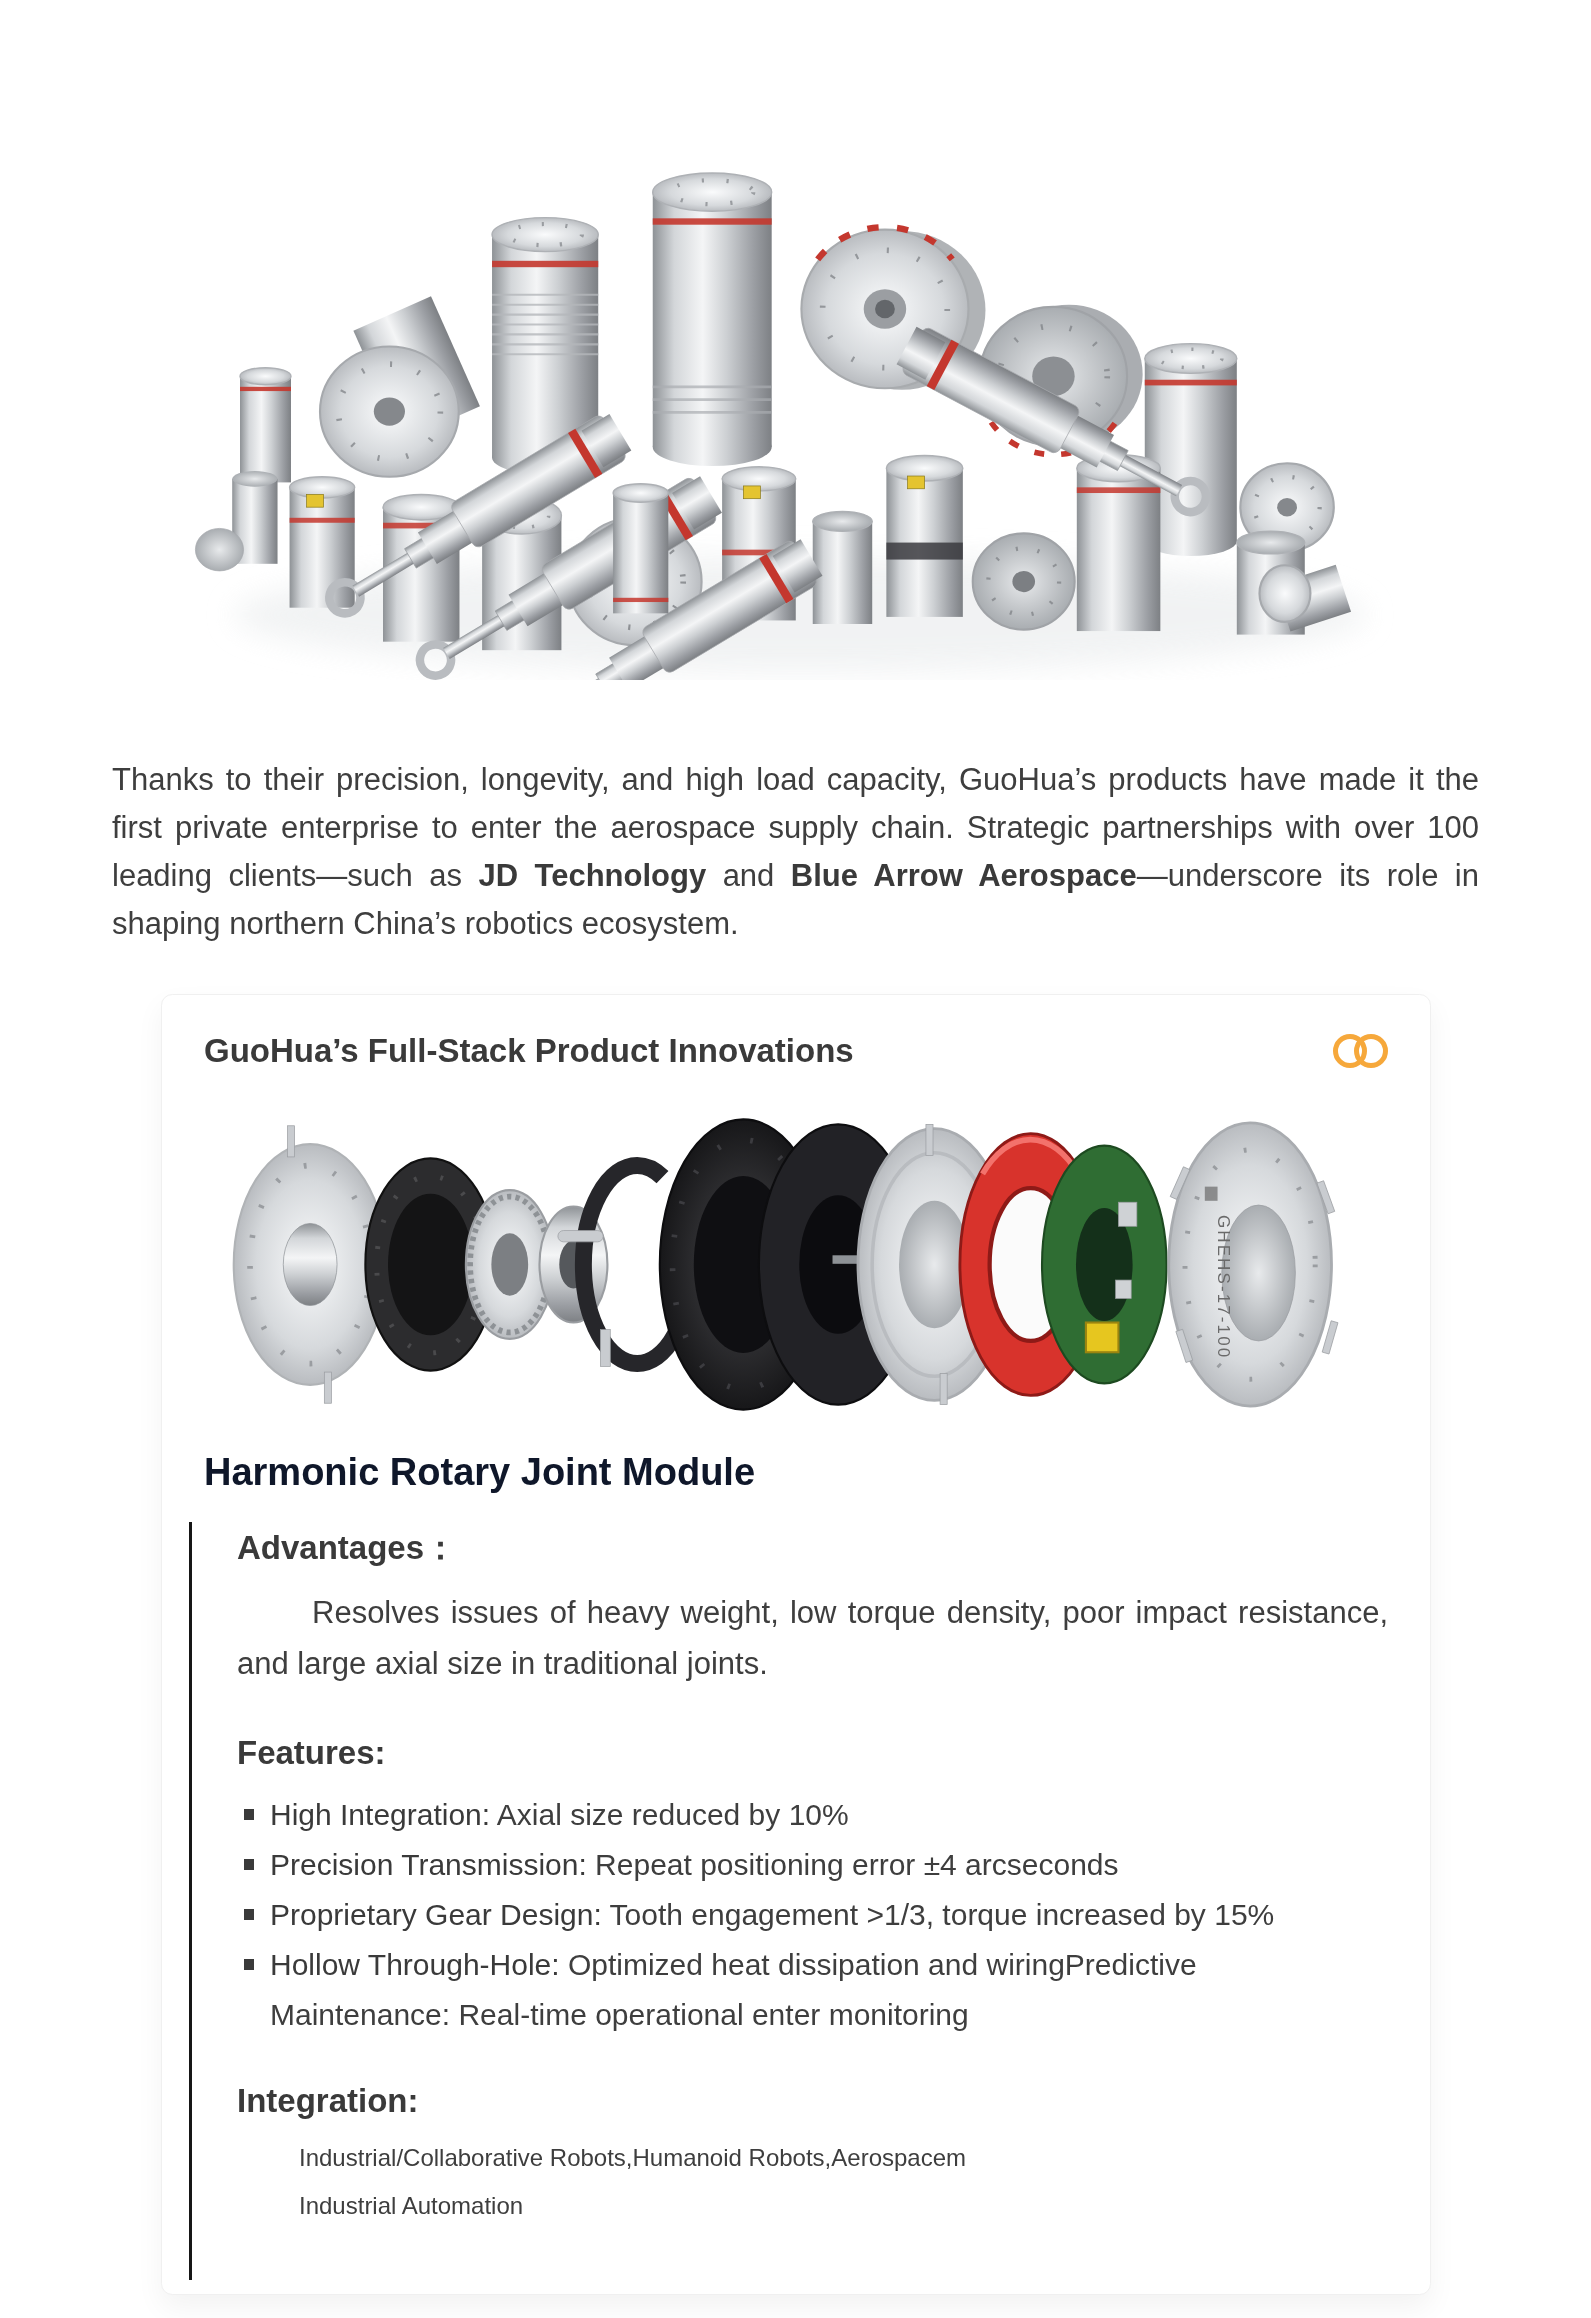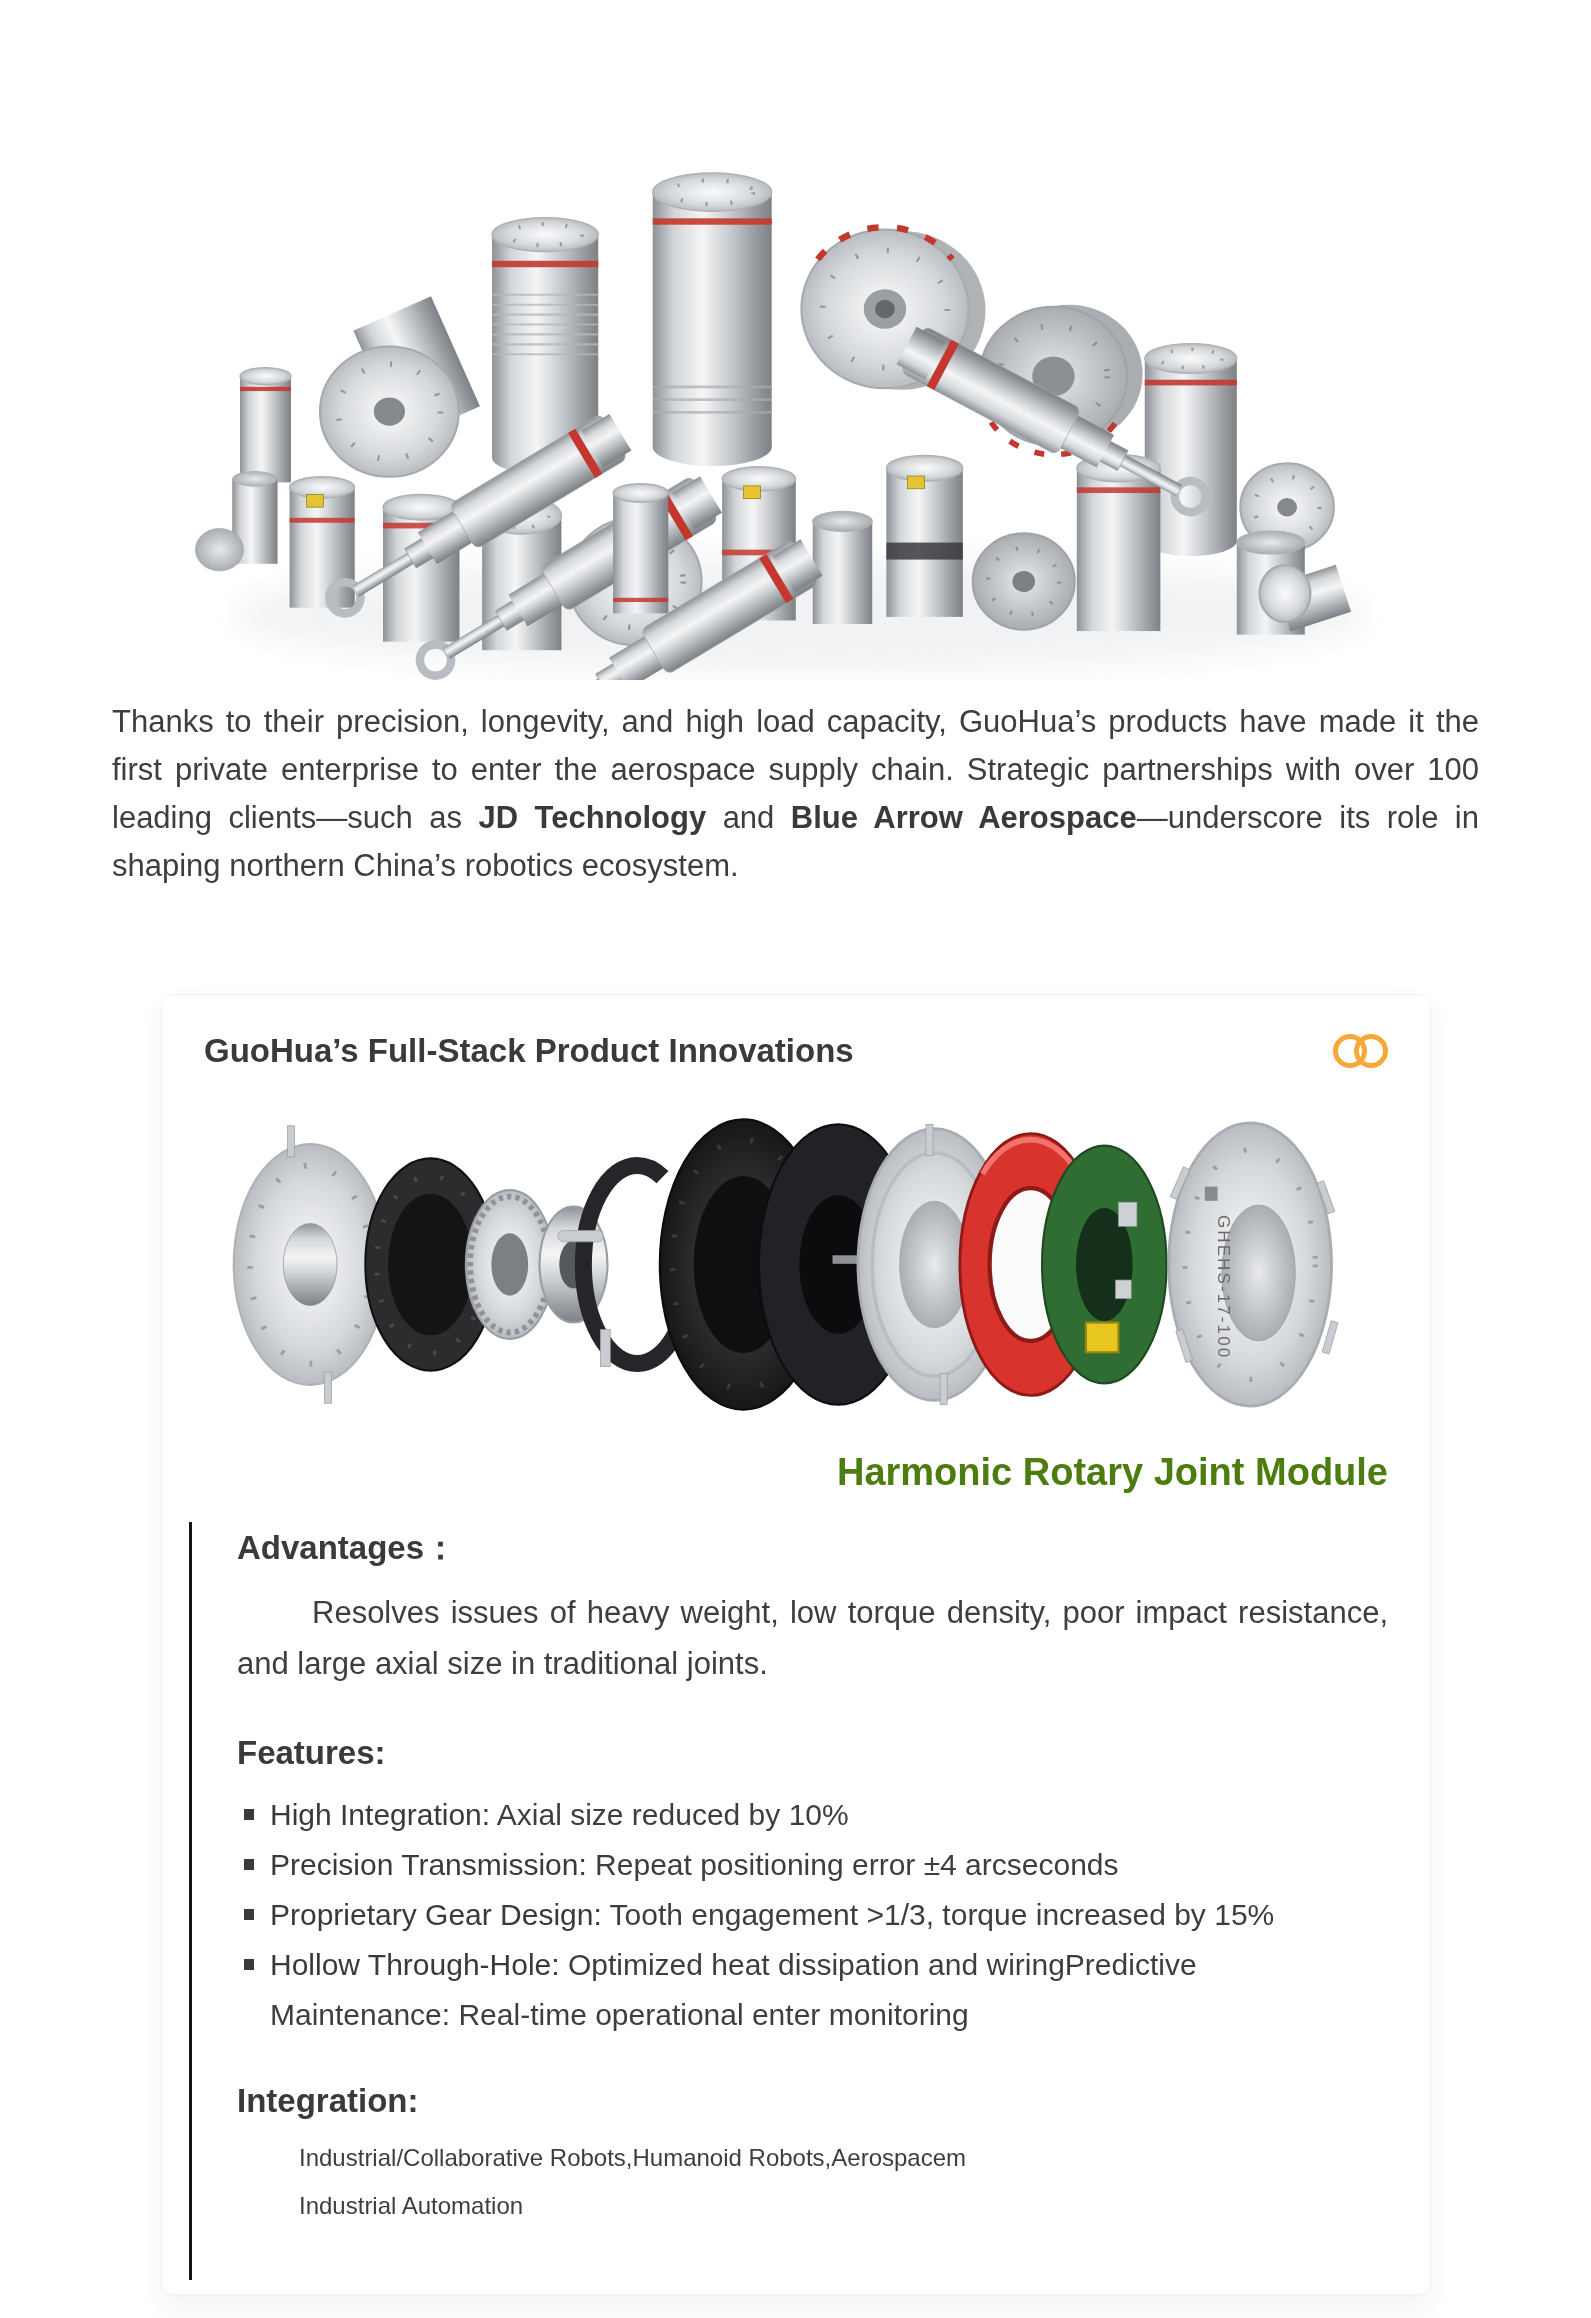--- a/index.html
+++ b/index.html
@@ -3,37 +3,37 @@
 <meta charset="utf-8">
 <style>
   html,body{margin:0;padding:0;}
   body{background:#ffffff;font-family:"Liberation Sans",sans-serif;color:#3e3e3e;}
   .page{position:relative;width:1591px;height:2319px;background:#fff;overflow:hidden;}
 
   
   .hero{position:absolute;left:177px;top:54px;width:1246px;height:626px;}
 
   
-  .intro{position:absolute;left:112px;top:698px;width:1367px;margin:0;
+  .intro{position:absolute;left:112px;top:756px;width:1367px;margin:0;
          font-size:31px;line-height:48px;text-align:justify;color:#3e3e3e;}
   .intro b{font-weight:700;color:#3a3a3a;}
 
   
   .card{position:absolute;left:161px;top:994px;width:1270px;height:1301px;box-sizing:border-box;
         background:#fff;border:1.4px solid #f0f0f0;border-radius:11.3px;
         box-shadow:0 12.7px 28px rgba(0,0,0,.05);padding:0 42px;}
   .card-header{margin-top:37px;display:flex;justify-content:space-between;align-items:center;text-align:center;}
   .card-header h2{margin:0;font-size:33px;font-weight:700;color:#3a3a3a;}
   .rings{display:flex;align-items:center;cursor:pointer;}
   .ring{display:block;width:24px;height:24px;border:5px solid #F6A83B;border-radius:50%;}
   .ring.r2{margin-left:-13.4px;}
 
   .exploded{margin-top:25.5px;width:1182px;height:337px;}
 
-  .module-title{margin:18.4px 0 0;font-size:38px;font-weight:700;color:#4d7c0f;text-align:right;}
+  .module-title{margin:18.4px 0 0;font-size:38px;font-weight:700;color:#0f172a;}
 
   .module-body{margin-top:28px;margin-left:-15px;border-left:3.5px solid #161616;
                padding:4.2px 0 50px 45px;}
   .module-body h4{margin:0;font-size:33px;font-weight:700;color:#3a3a3a;}
   .adv-body{margin:15.6px 0 0;font-size:31px;line-height:51px;text-align:justify;
             text-indent:75px;color:#3e3e3e;}
   .features-heading{margin-top:45px !important;}
   .features-list{list-style:none;margin:18.4px 0 0;padding:0;}
   .features-list li{position:relative;padding-left:33px;font-size:30px;line-height:50px;color:#3e3e3e;}
   .features-list li::before{content:"";position:absolute;left:7px;top:19px;width:10px;height:11.3px;background:#3a3a3a;}

